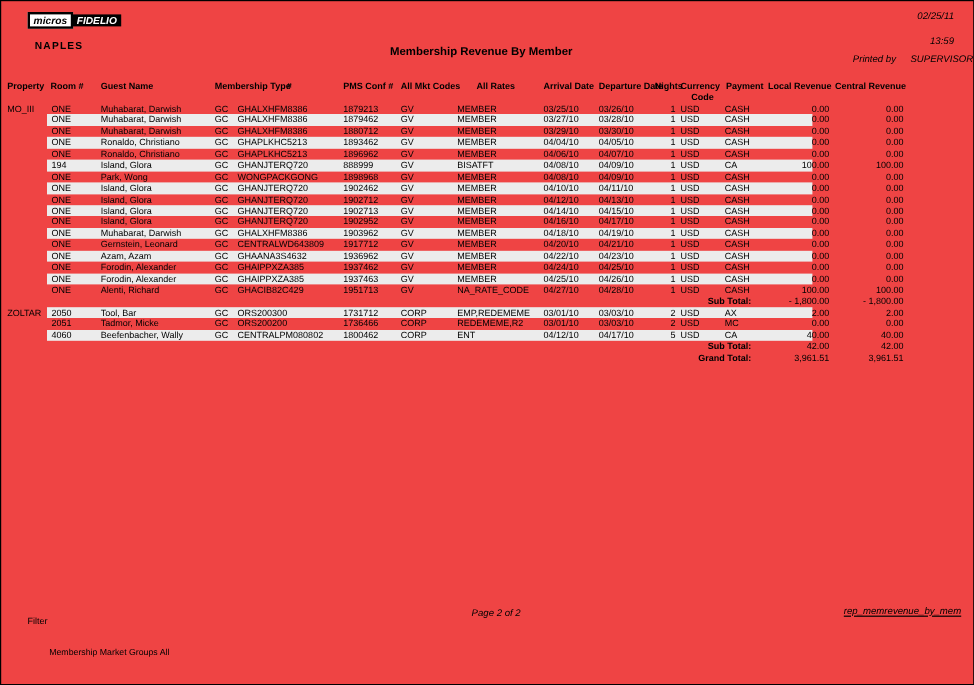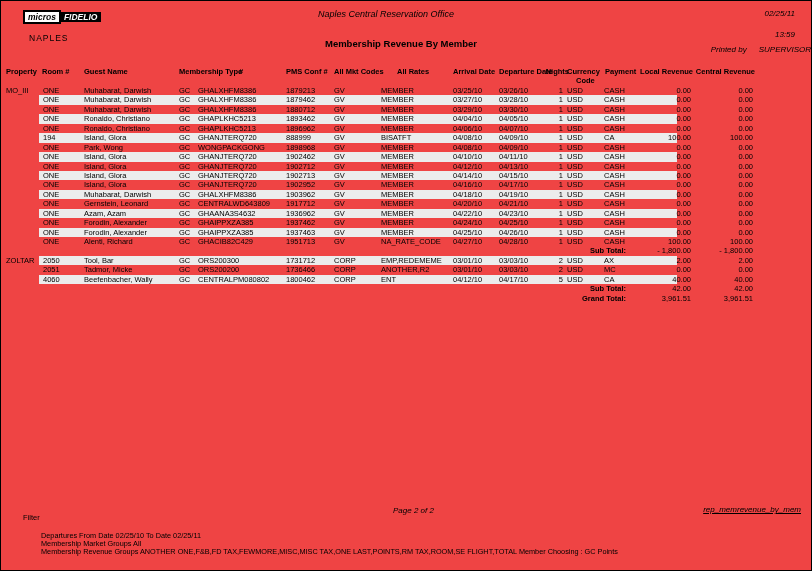--- a/index.html
+++ b/index.html
@@ -5,21 +5,21 @@
   * { margin:0; padding:0; box-sizing:border-box; }
   html,body { background:#888; }
   body { font-family:"Liberation Sans", sans-serif; }
   .page { position:relative; width:812px; height:571px; background:#ef4444; border:1px solid #000; overflow:hidden; color:#000; margin:0 auto; }
   .abs { position:absolute; }
 
   
   .logo { left:22px; top:9px; font-size:8.5px; font-weight:bold; font-style:italic; white-space:nowrap; }
   .logo-micros { display:inline-block; border:2px solid #000; padding:0 3px; background:#fff; }
   .logo-fidelio { display:inline-block; background:#000; color:#fff; padding:0 4px; margin-left:-1px; }
-  .prop-name { left:28px; top:32px; font-size:8.5px; font-weight:normal; letter-spacing:1px;text-align:right; }
+  .prop-name { left:28px; top:32px; font-size:8.5px; font-weight:bold; letter-spacing:1px;text-align:right; }
   .office { left:0; top:8px; width:770px; text-align:center; font-size:9px; font-style:italic; }
   .title  { left:0; top:37px; width:800px; text-align:center; font-size:9.5px; font-weight:bold; }
   .hdr-date { right:16px; top:8px; font-size:8px; font-style:italic; }
   .hdr-time { right:16px; top:29px; font-size:8px; font-style:italic; }
   .hdr-printed { right:0; top:44px; font-size:8px; font-style:italic; }
   .hdr-printed .plabel { margin-right:12px; }
 
   
   .colhead { left:0; top:66px; width:650px; height:20px; font-size:7.5px; font-weight:bold; }
   .colhead span, .colhead div.hc { position:absolute; top:0; white-space:nowrap; }
@@ -71,21 +71,20 @@
 </style>
 </head>
 <body>
 
 <div class="page">
 
   <div class="abs logo">
     <span class="logo-micros">micros</span><span class="logo-fidelio">FIDELIO</span>
   </div>
   <div class="abs prop-name">NAPLES</div>
-  <div class="abs office">Naples Central Reservation Office</div>
   <div class="abs title">Membership Revenue By Member</div>
   <div class="abs hdr-date">02/25/11</div>
   <div class="abs hdr-time">13:59</div>
   <div class="abs hdr-printed">
     <span class="plabel">Printed by</span><span>SUPERVISOR</span>
   </div>
 
   <div class="abs colhead">
     <span class="h-property">Property</span>
     <span class="h-room">Room #</span>
@@ -451,21 +450,21 @@
         <span class="cell c-central">2.00</span>
       </div>
       <div class="row">
         <span class="cell c-property"></span>
         <span class="cell c-room">2051</span>
         <span class="cell c-guest">Tadmor, Micke</span>
         <span class="cell c-type">GC</span>
         <span class="cell c-memno">ORS200200</span>
         <span class="cell c-pms">1736466</span>
         <span class="cell c-mkt">CORP</span>
-        <span class="cell c-rate">ANOTHER,R2</span>
+        <span class="cell c-rate">REDEMEME,R2</span>
         <span class="cell c-arrival">03/01/10</span>
         <span class="cell c-departure">03/03/10</span>
         <span class="cell c-nights">2</span>
         <span class="cell c-currency">USD</span>
         <span class="cell c-payment">MC</span>
         <span class="cell c-total-label"></span>
         <span class="cell c-local">0.00</span>
         <span class="cell c-central">0.00</span>
       </div>
       <div class="row shaded">
@@ -520,17 +519,15 @@
         <span class="cell c-payment"></span>
         <span class="cell c-total-label">Grand Total:</span>
         <span class="cell c-local">3,961.51</span>
         <span class="cell c-central">3,961.51</span>
       </div>
   </div>
 
   <div class="abs f-page">Page 2 of 2</div>
   <div class="abs f-repid">rep_memrevenue_by_mem</div>
   <div class="abs f-filter">Filter</div>
-  <div class="abs f-line f-l2">Departures From Date 02/25/10   To Date 02/25/11</div>
   <div class="abs f-line f-l3">Membership Market Groups All</div>
-  <div class="abs f-line f-l4">Membership Revenue Groups ANOTHER ONE,F&amp;B,FD TAX,FEWMORE,MISC,MISC TAX,ONE LAST,POINTS,RM TAX,ROOM,SE FLIGHT,TOTAL   Member Choosing : GC Points</div>
 
 </div>
 
 </body></html>

